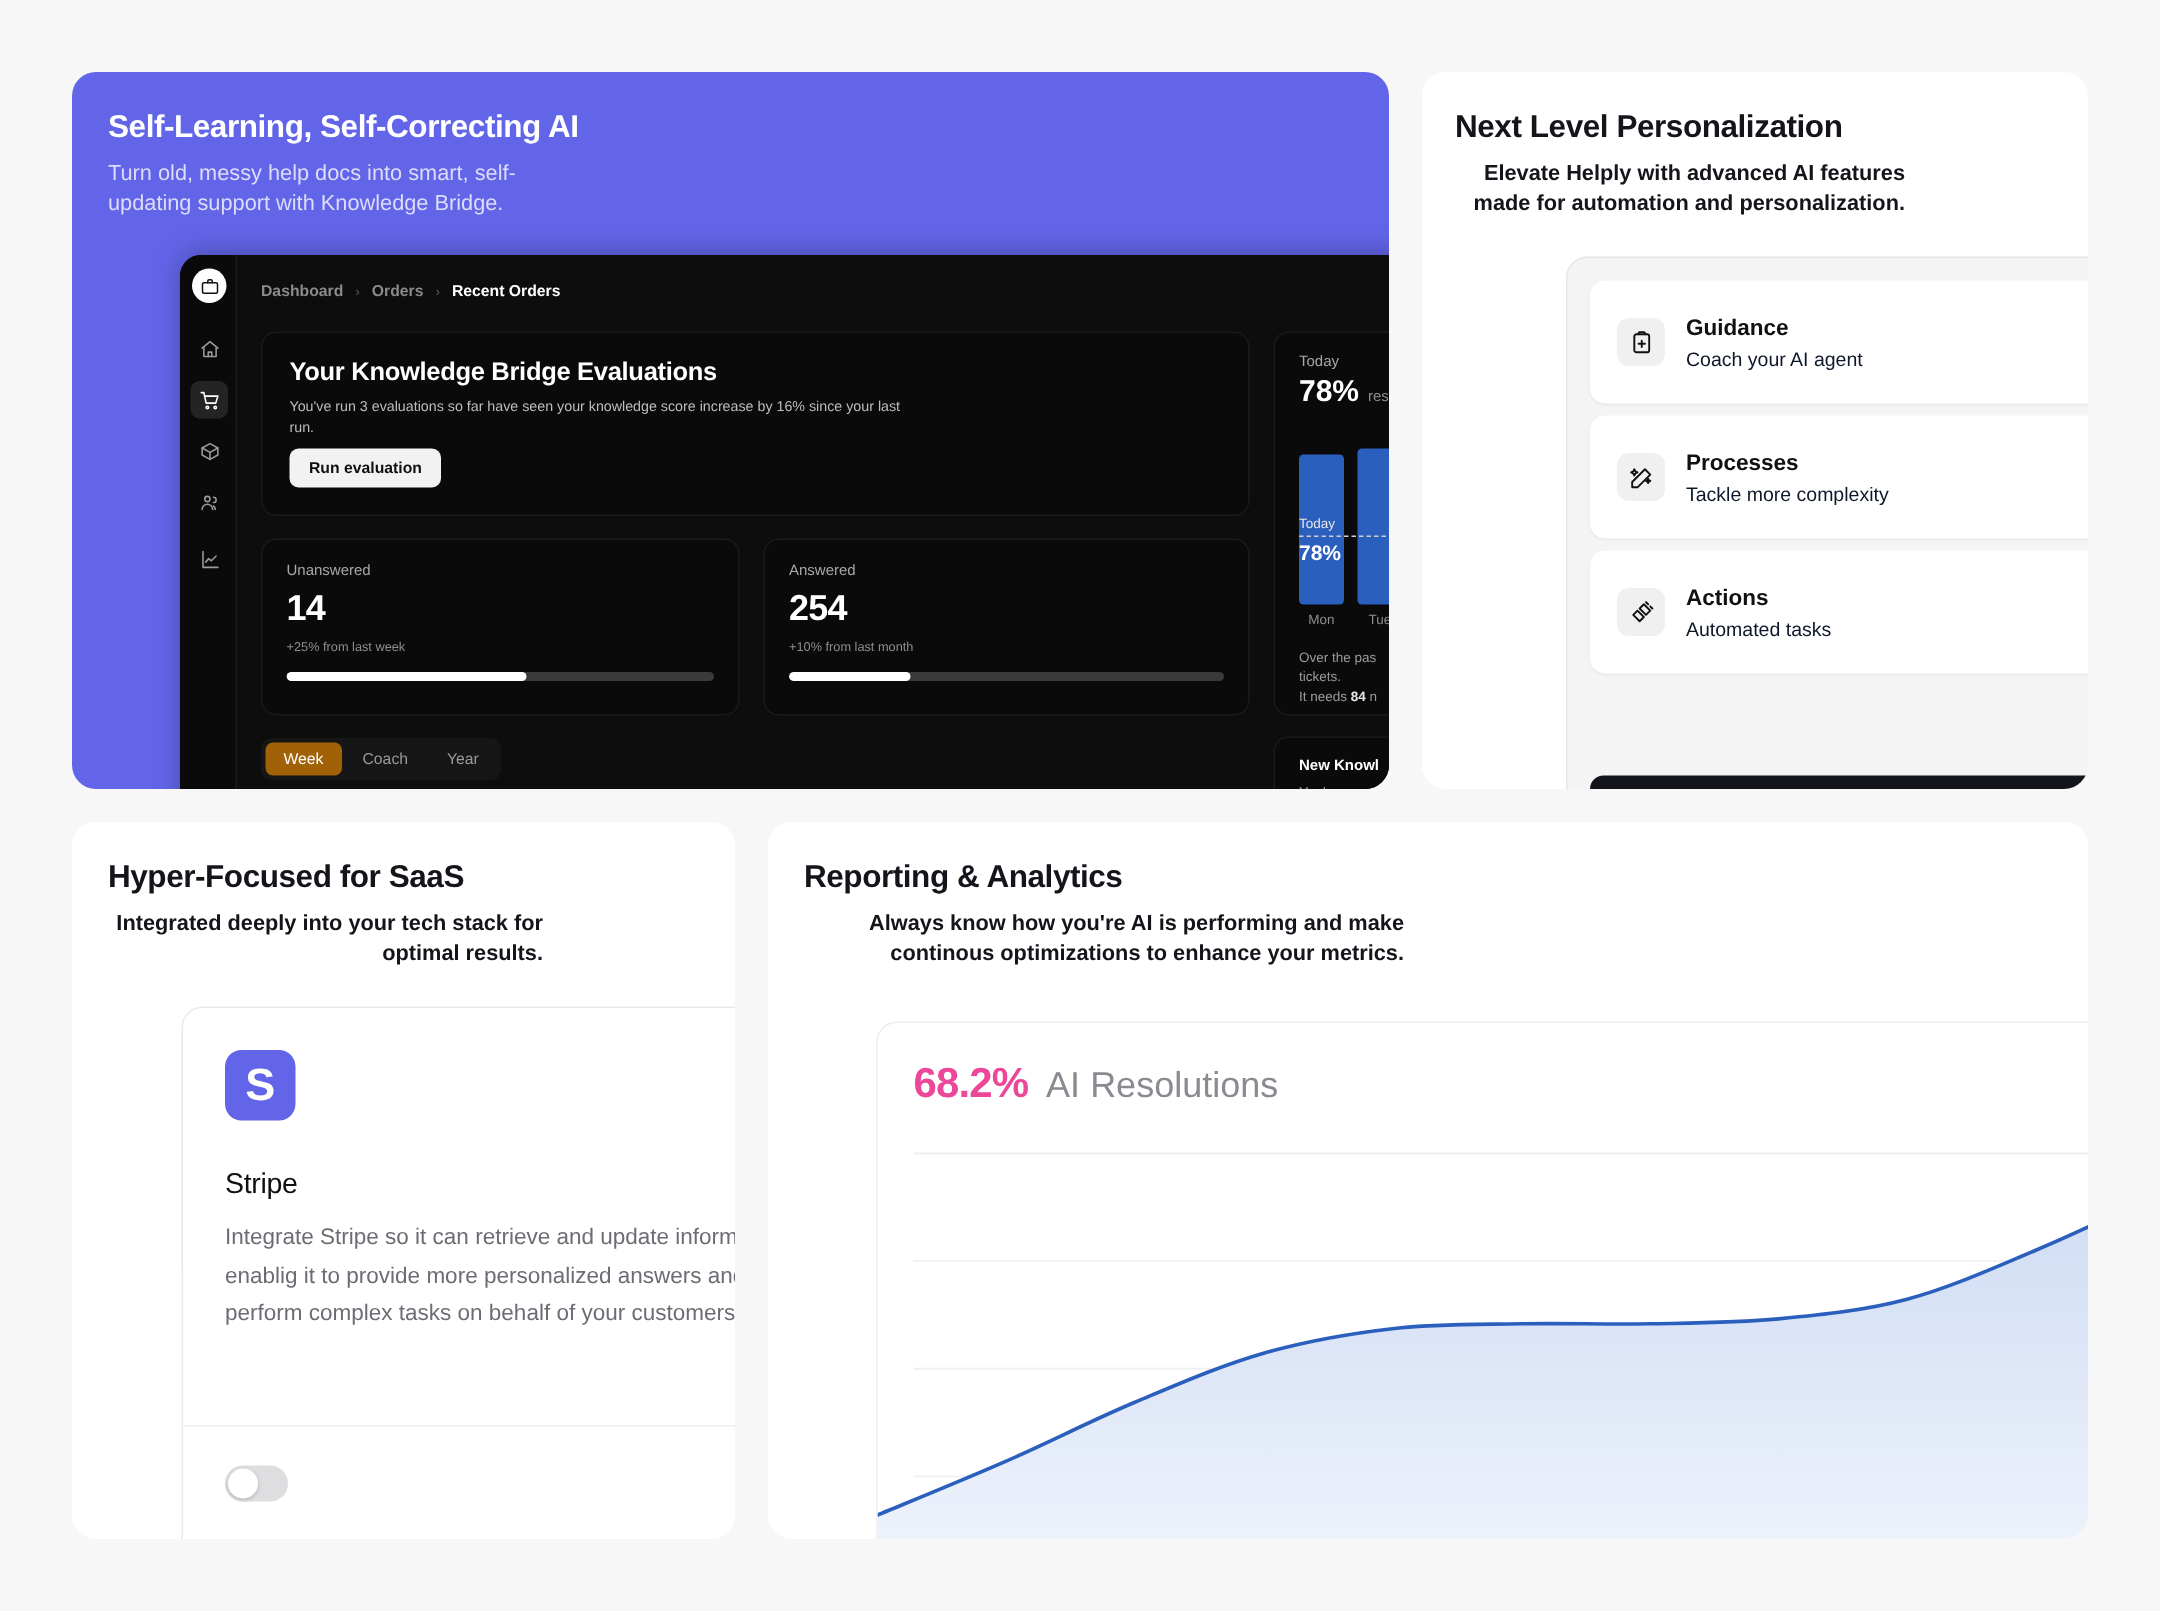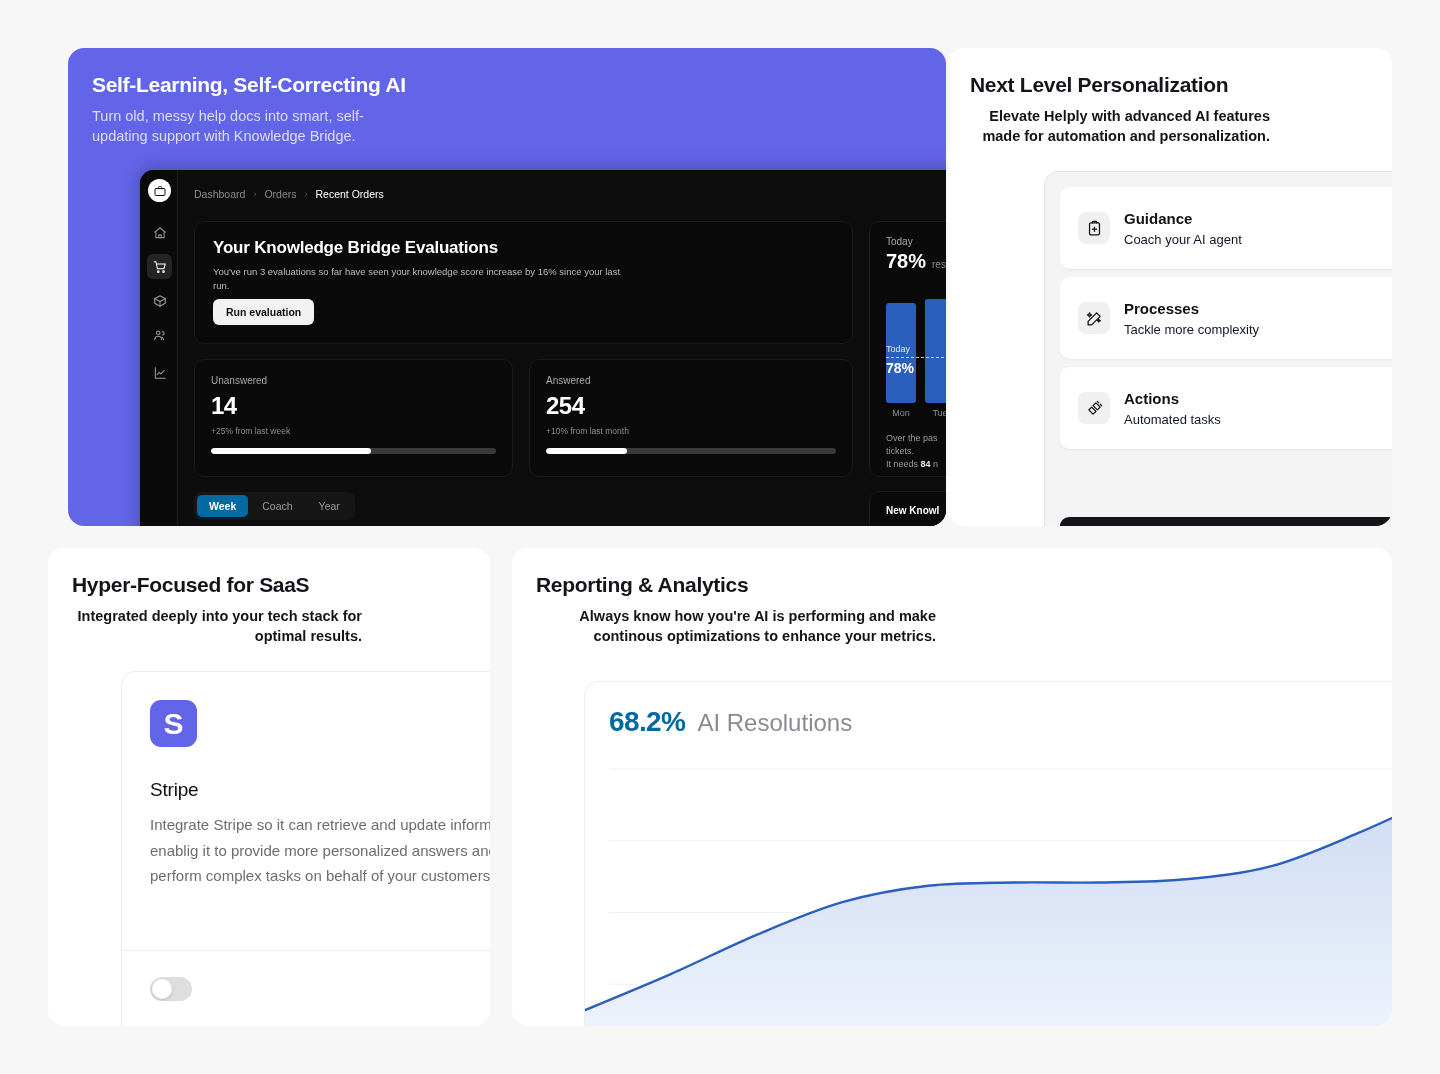--- a/index.html
+++ b/index.html
@@ -25,21 +25,20 @@
   .card-sub {
     font-size: 14.5px; line-height: 20px; color: #14151a;
     margin-top: 9px; font-weight: 700; text-align: right;
   }
 
   
   #hero {
     left: 48px; top: 48px; width: 878px; height: 478px;
     background: #6265e8;
     border-radius: 16px;
-    margin-left: 20px;
   }
   #hero .hero-title {
     position: absolute; left: 24px; top: 25px;
     font-size: 21px; font-weight: bold; color: #ffffff;
     letter-spacing: -0.3px;
   }
   #hero .hero-sub {
     position: absolute; left: 24px; top: 58px; width: 300px;
     font-size: 14.5px; line-height: 20px; color: #dcdcfb;
   }
@@ -71,21 +70,21 @@
     color: #9a9a9a;
   }
   .rail-ico.active { background: #242424; color: #ffffff; }
 
   #dash-body { position: absolute; left: 38px; top: 0; right: 0; bottom: 0; }
   .crumbs {
     position: absolute; left: 16px; top: 18px;
     display: flex; align-items: center; gap: 8px;
     font-size: 10.5px;
   }
-  .crumbs .c { color: #8b8b8b; }
+  .crumbs .c { color: #8b8b8b; font-weight: bold; }
   .crumbs .c.cur { color: #ffffff; }
   .crumbs .sep { color: #5d5d5d; font-size: 9px; }
 
   .kb-panel {
     position: absolute; left: 16px; top: 51px;
     width: 659px; height: 123px;
     background: #0a0a0a; border: 1px solid #1a1a1a; border-radius: 10px;
   }
   .kb-h { position:absolute; left:18px; top:16px; font-size:17px; font-weight:bold; color:#fff; letter-spacing:-.2px;}
   .kb-p { position:absolute; left:18px; top:43px; width: 420px; font-size:9.5px; line-height:14px; color:#bdbdbd;}
@@ -115,21 +114,21 @@
 
   .seg {
     position: absolute; left: 16px; top: 322px;
     background: #161616; border-radius: 7px;
     display: flex; padding: 3px; gap: 2px;
   }
   .seg .s {
     font-size: 10.5px; color: #9a9a9a; padding: 5px 12px; border-radius: 5px;
     cursor: pointer;
   }
-  .seg .s.on { background: #0369a1; color: #ffffff; font-weight: bold; }
+  .seg .s.on { background: #a16207; color: #ffffff; font-weight: normal; }
 
   .side-card {
     position: absolute; left: 691px;
     background: #0a0a0a; border: 1px solid #1a1a1a; border-radius: 10px;
   }
   #side-top { top: 51px; width: 250px; height: 256px; }
   #side-top .t1 { position:absolute; left:16px; top:14px; font-size:10px; color:#a7a7a7;}
   #side-top .t2 { position:absolute; left:16px; top:28px; font-size:20px; font-weight:bold; color:#fff;}
   #side-top .t3 { position:absolute; left:62px; top:37px; font-size:10px; color:#8e8e8e;}
   .bars { position:absolute; left:16px; top:75px; height:106px; display:flex; gap:9px; align-items:flex-end;}
@@ -224,21 +223,21 @@
   #rpt { left: 512px; top: 548px; width: 880px; height: 478px; }
   #rpt .card-title { position: absolute; left: 24px; top: 25px; }
   #rpt .card-sub { position: absolute; left: 24px; top: 58px; width: 400px; margin-top:0; }
   #rpt-panel {
     position: absolute; left: 72px; top: 133px;
     width: 860px; height: 400px;
     background: #ffffff; border: 1px solid #ededef; border-radius: 14px;
     overflow: hidden;
   }
   #rpt-kpi { position: absolute; left: 24px; top: 24px; display: flex; align-items: baseline; gap: 12px; }
-  #rpt-kpi .v { font-size: 28px; font-weight: bold; color: #0369a1; letter-spacing: -.6px; }
+  #rpt-kpi .v { font-size: 28px; font-weight: bold; color: #ec4899; letter-spacing: -.6px; }
   #rpt-kpi .l { font-size: 24px; color: #8a8b91; }
   #rpt-chart { position: absolute; left: 0; right: 0; top: 73px; height: 327px; }
   #rpt-chart svg { display: block; width: 100%; height: 100%; }
 </style>
 </head>
 <body>
 
 <div class="page">
 
   <section class="card" id="hero">

